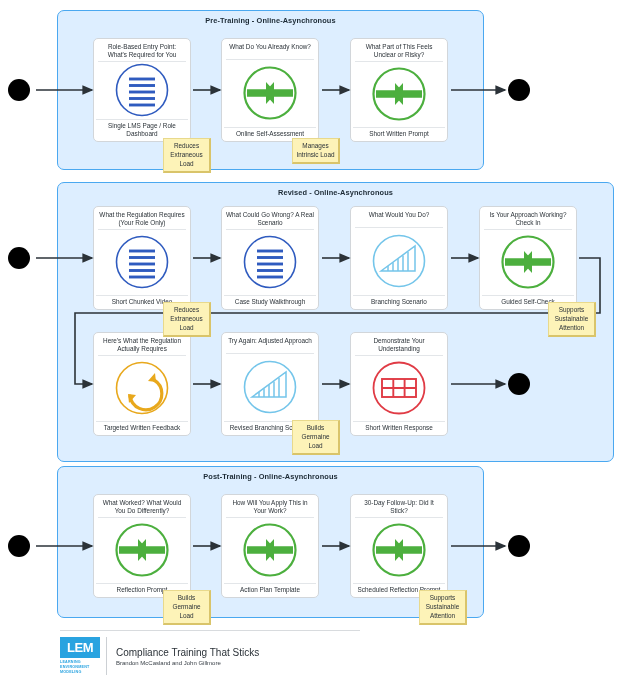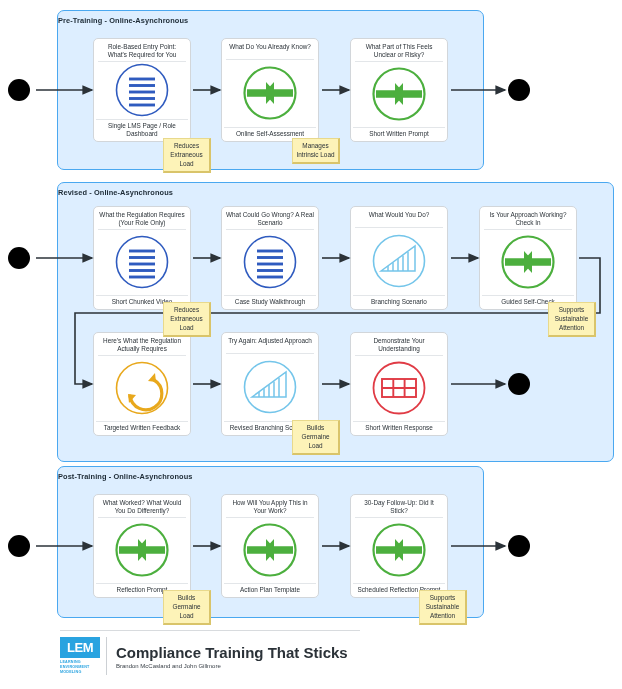--- a/index.html
+++ b/index.html
@@ -13,20 +13,21 @@
 
   
   .lane {
     position: absolute;
     background: #ddeeff;
     border: 1.5px solid #4aa8f0;
     border-radius: 7px;
   }
   .lane-title {
     position: absolute; top: 5px; left: 0; right: 0;
+    text-align: center;
     font-size: 7.4px; font-weight: bold; color: #1c2a35;
     letter-spacing: 0.1px;
   }
 
   
   .card {
     position: absolute;
     width: 98px; height: 104px;
     background: #ffffff;
     border: 1px solid #d2d6da;
@@ -84,21 +85,21 @@
   .logo-box { width: 47px; padding-right: 6px; border-right: 1px solid #ccd0d4; }
   .logo-mark {
     width: 40px; height: 21px; background: #29a3e0;
     color: #fff; font-weight: bold; font-size: 13px;
     display: flex; align-items: center; justify-content: center;
     letter-spacing: -0.5px;
   }
   .logo-sub { font-size: 3.7px; font-weight: bold; color: #29a3e0;
               line-height: 5px; padding-top: 2px; letter-spacing: 0.2px; }
   .footer-text { padding-left: 9px; }
-  .footer-title { font-size: 15px; font-weight: bold; color: #2b3238; }
+  .footer-title { font-size: 10px; font-weight: normal; color: #2b3238; }
   .footer-authors { font-size: 6px; color: #3a4148; padding-top: 2px; }
 </style>
 </head>
 <body>
 
 <div id="canvas">
 
   <svg class="wires">
     <defs>
       <marker id="ah" markerWidth="7" markerHeight="7" refX="6" refY="3" orient="auto">

